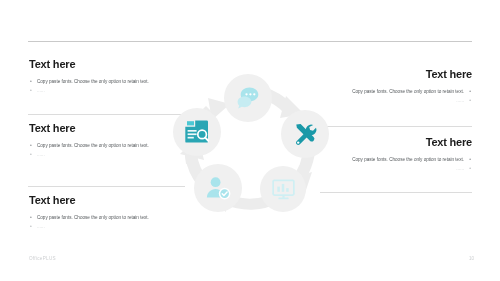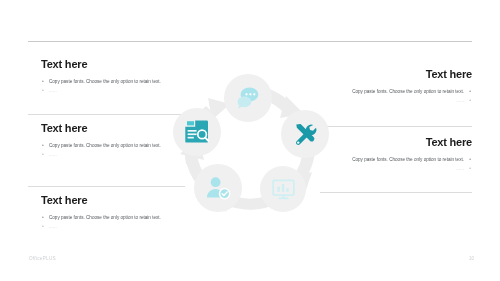--- a/index.html
+++ b/index.html
@@ -12,21 +12,21 @@
   }
   .slide{position:absolute;inset:0;background:#fff;overflow:hidden;}
 
   
   .top-rule{
     position:absolute;left:28px;top:41px;width:444px;height:1px;
     background:#c9c9c9;
   }
 
   
-  .block{position:absolute;margin-left:12px;}
+  .block{position:absolute;}
   .block .title{
     font-size:11px;font-weight:bold;color:#1c1c1c;
     letter-spacing:-0.2px;line-height:13px;margin:0 0 6px 0;
   }
   .block ul{list-style:none;margin:0;padding:0;}
   .block li{
     font-size:4.6px;color:#55595c;line-height:9px;
     position:relative;padding-left:8px;white-space:nowrap;
   }
   .block li::before{

